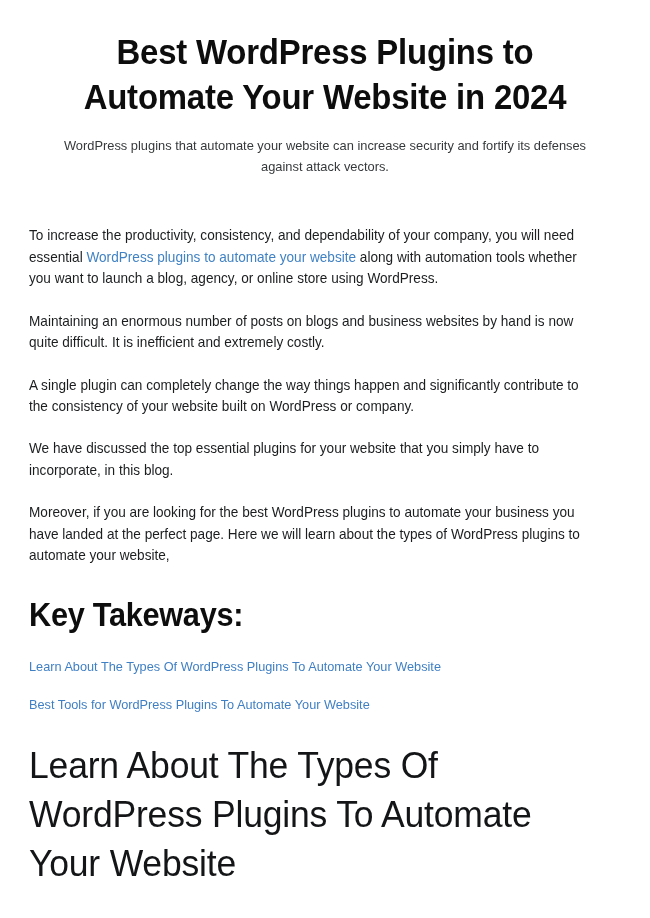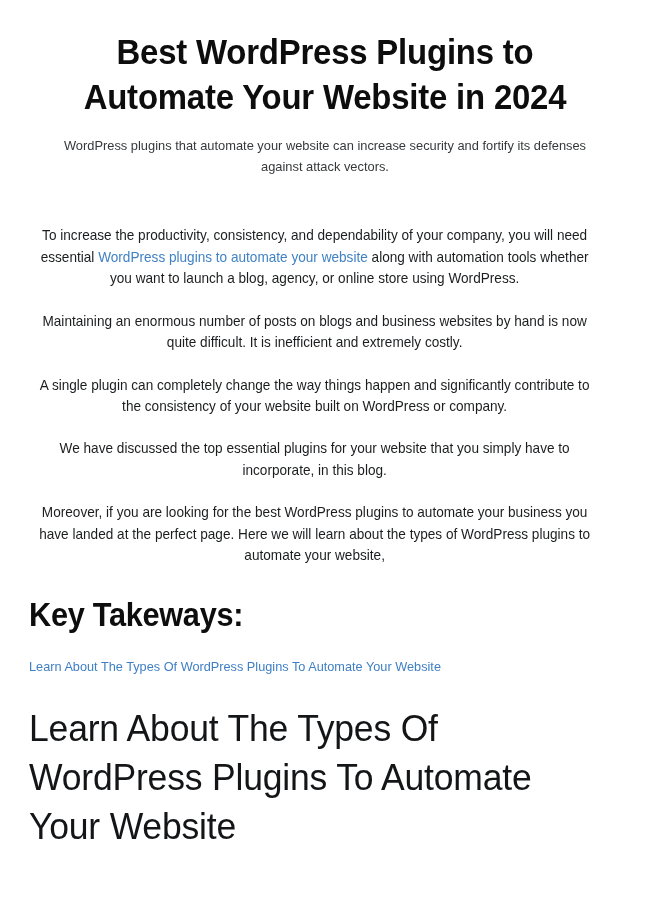--- a/index.html
+++ b/index.html
@@ -51,21 +51,20 @@
     font-size: 13.4px;
     line-height: 1.6;
     color: #36393b;
     transform: scaleX(0.96);
     transform-origin: center top;
   }
 
   
   .body-copy {
     margin-top: 48px;
-    text-align: center;
   }
   .para {
     margin: 0 0 21px 0;
     font-size: 14.1px;
     line-height: 1.52;
     color: #1b1d1f;
     transform: scaleX(0.965);
     transform-origin: left top;
   }
   .para:last-child { margin-bottom: 0; }
@@ -144,18 +143,21 @@
 
       <p class="para">Moreover, if you are looking for the best WordPress plugins to automate your business you have landed at the perfect page. Here we will learn about the types of WordPress plugins to automate your website,</p>
     </div>
 
     <h2 class="takeaways-heading">Key Takeways:</h2>
 
     <ul class="takeaways-list">
       <li>
         <a class="takeaway-link" href="#">Learn About The Types Of WordPress Plugins To Automate Your Website</a>
       </li>
+      <li>
+        <a class="takeaway-link" href="#">Best Tools for WordPress Plugins To Automate Your Website</a>
+      </li>
     </ul>
 
     <h2 class="section-heading">Learn About The Types Of WordPress Plugins To Automate Your Website</h2>
 
   </div>
 </div>
 
 </body></html>

